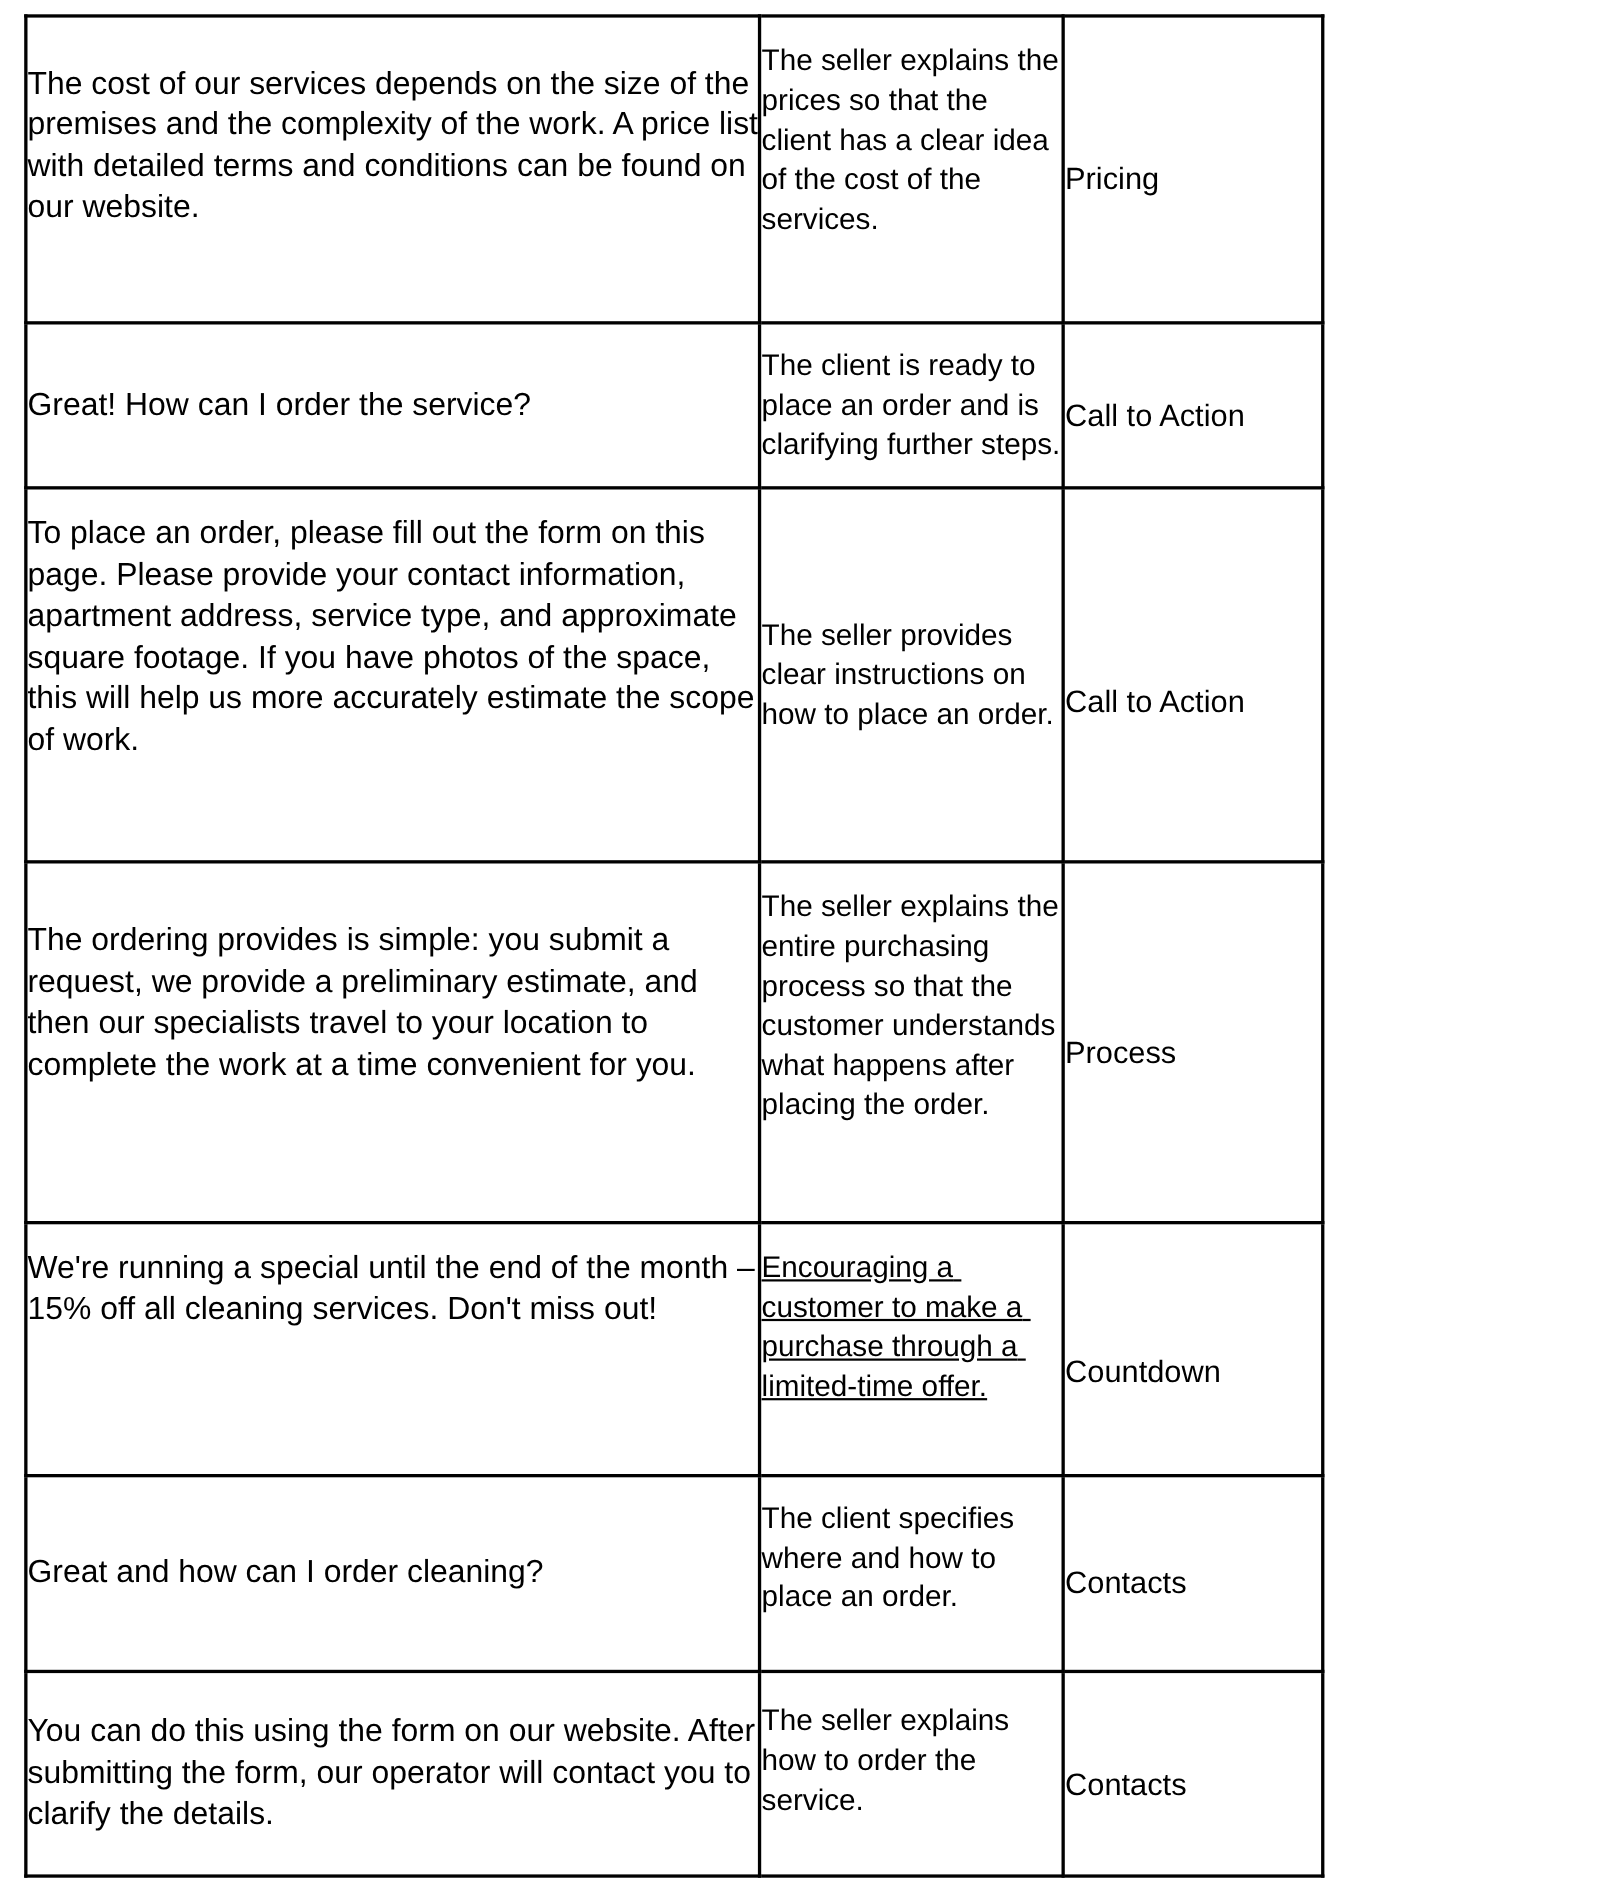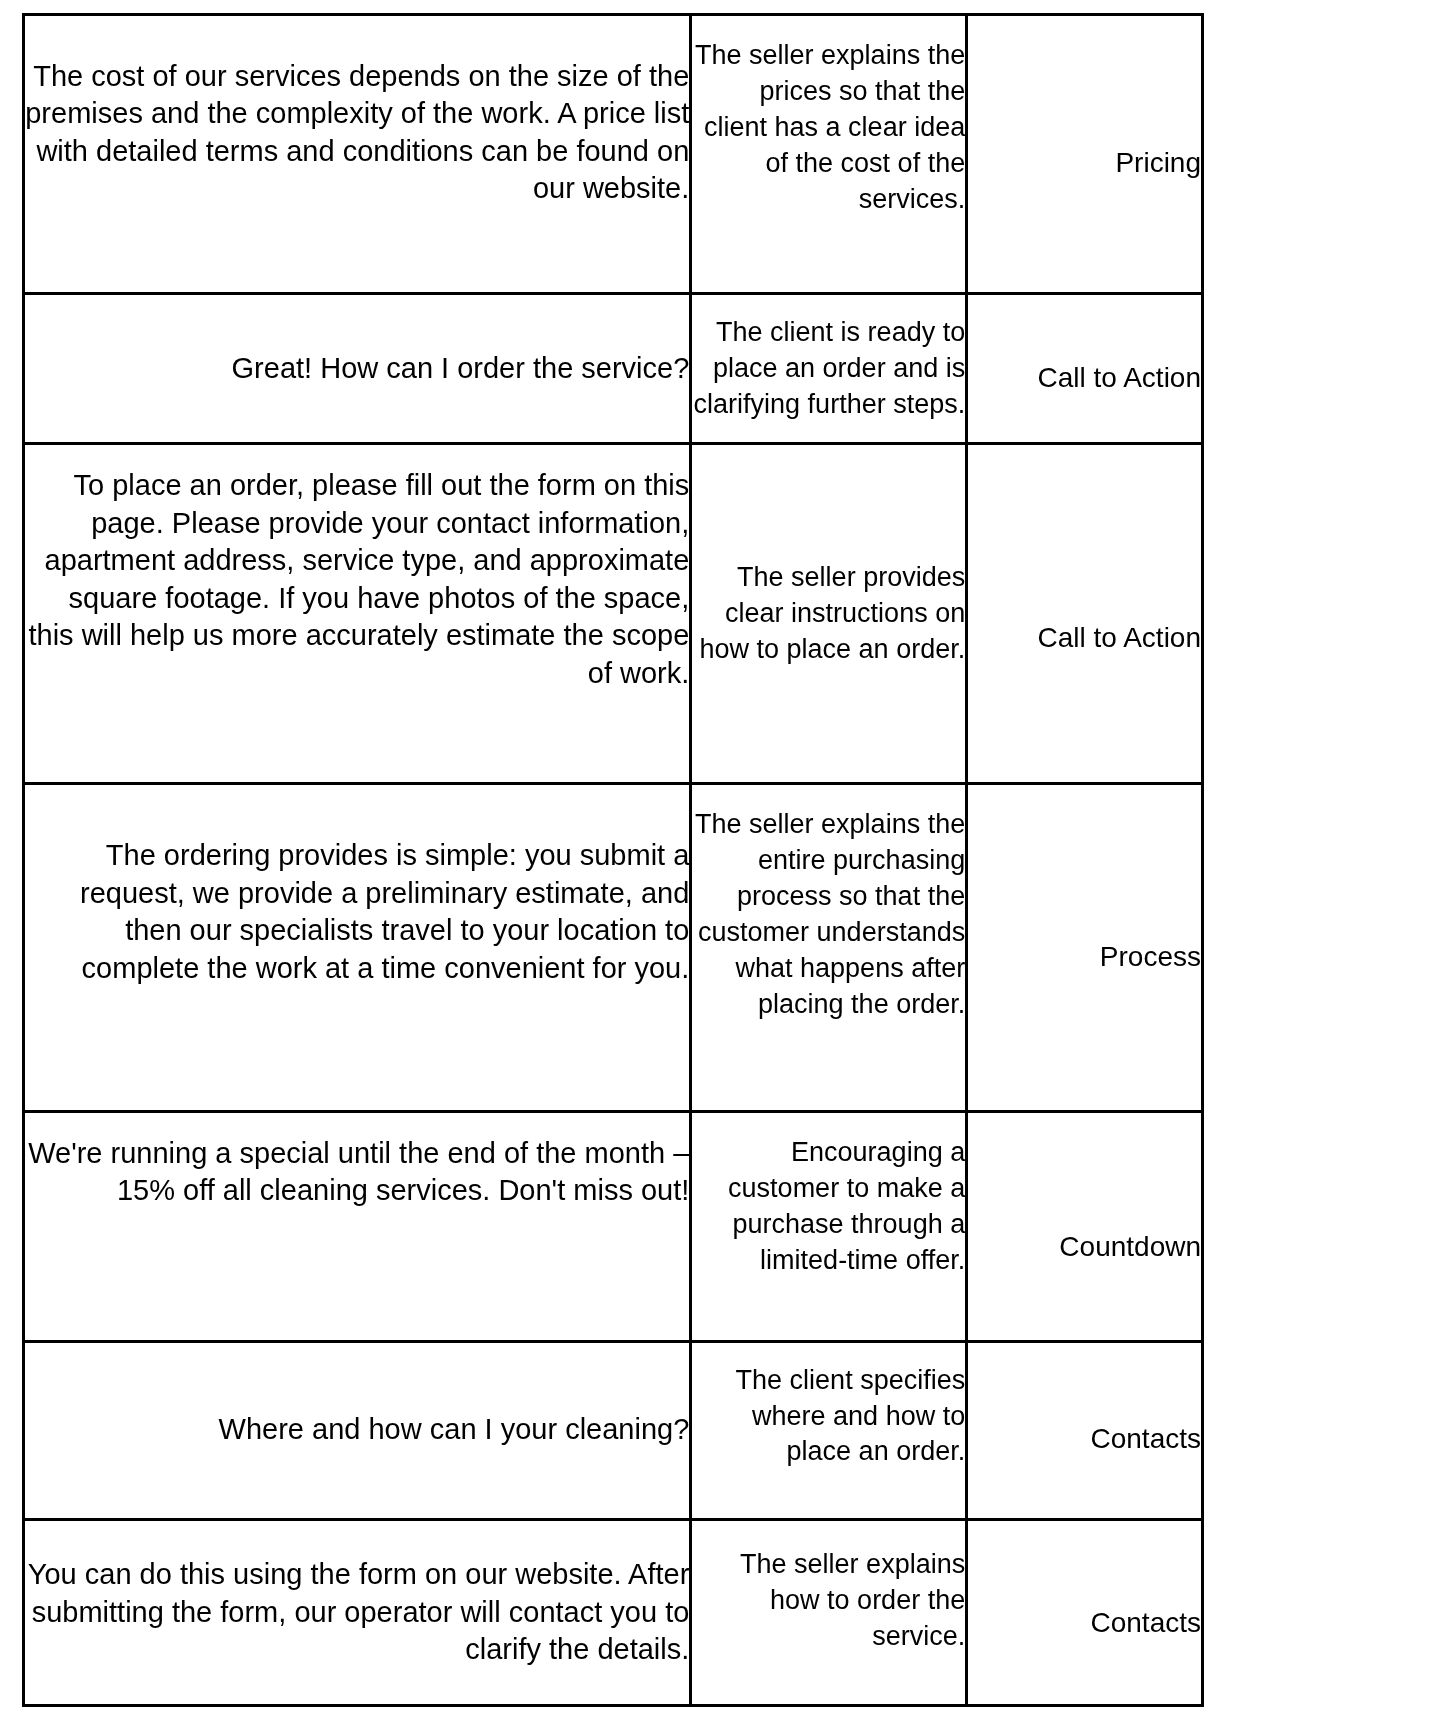--- a/index.html
+++ b/index.html
@@ -15,21 +15,20 @@
     color: #000000;
     overflow: hidden;
   }
 
   .sheet {
     position: relative;
     width: 1228px;
     height: 1725px;
     box-sizing: border-box;
     padding: 13px 24px 18px 22px;
-    text-align: right;
   }
 
   table.script-table {
     width: 100%;
     height: 100%;
     border-collapse: collapse;
     table-layout: fixed;
     border: 3px solid #000000;
   }
 
@@ -74,21 +73,21 @@
 
   tr[data-row="2"] .cell-phrase  { vertical-align: top;    padding-top: 22px; }
   tr[data-row="2"] .cell-purpose { vertical-align: middle; margin-top: 11px; }
   tr[data-row="2"] .cell-block   { padding-top: 48px; }
 
   tr[data-row="3"] .cell-phrase  { vertical-align: top;    padding-top: 52px; }
   tr[data-row="3"] .cell-purpose { vertical-align: top;    padding-top: 22px; margin-top: 38px; }
   tr[data-row="3"] .cell-block   { padding-top: 18px; margin-top: 40px; }
 
   tr[data-row="4"] .cell-phrase  { vertical-align: top;    padding-top: 22px; }
-  tr[data-row="4"] .cell-purpose { vertical-align: top;    padding-top: 22px; }
+  tr[data-row="4"] .cell-purpose { vertical-align: top;    padding-top: 22px; text-decoration: underline; }
   tr[data-row="4"] .cell-block   { padding-top: 40px; }
 
   tr[data-row="5"] .cell-phrase  { vertical-align: middle; }
   tr[data-row="5"] .cell-purpose { vertical-align: top;    padding-top: 20px; }
   tr[data-row="5"] .cell-block   { padding-top: 16px; }
 
   tr[data-row="6"] .cell-phrase  { vertical-align: middle; }
   tr[data-row="6"] .cell-purpose { vertical-align: top;    padding-top: 26px; }
   tr[data-row="6"] .cell-block   { padding-top: 20px; }
 
@@ -165,21 +164,21 @@
         <td class="cell-purpose">
           <span class="cell-text">Encouraging a customer to make a purchase through a limited-time offer.</span>
         </td>
         <td class="cell-block">
           <span class="cell-text">Countdown</span>
         </td>
       </tr>
 
       <tr data-row="5">
         <td class="cell-phrase">
-          <span class="cell-text">Where and how can I your cleaning?</span>
+          <span class="cell-text">Great and how can I order cleaning?</span>
         </td>
         <td class="cell-purpose">
           <span class="cell-text">The client specifies where and how to place an order.</span>
         </td>
         <td class="cell-block">
           <span class="cell-text">Contacts</span>
         </td>
       </tr>
 
       <tr data-row="6">

